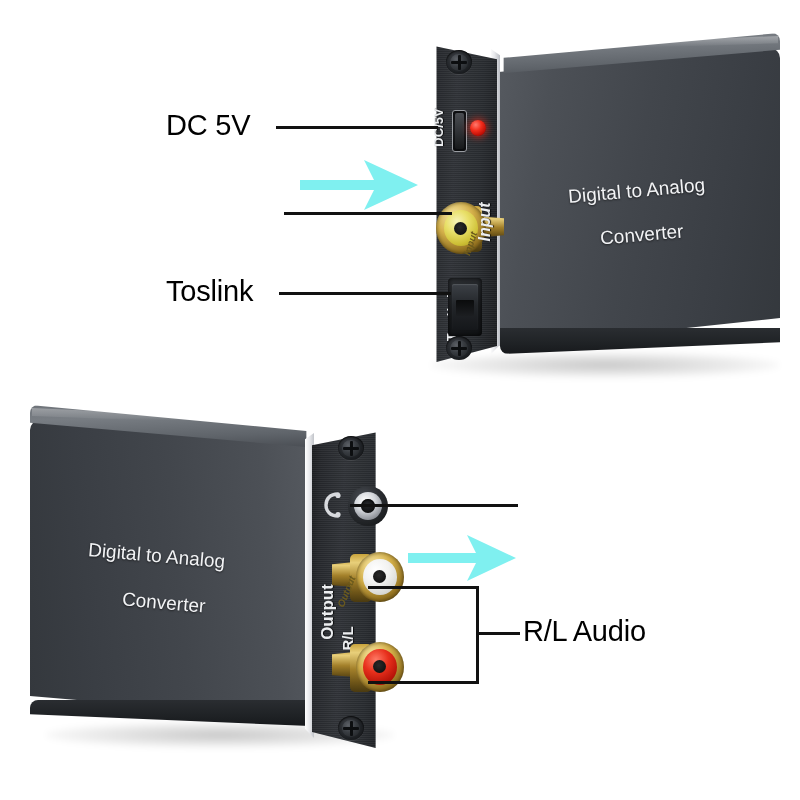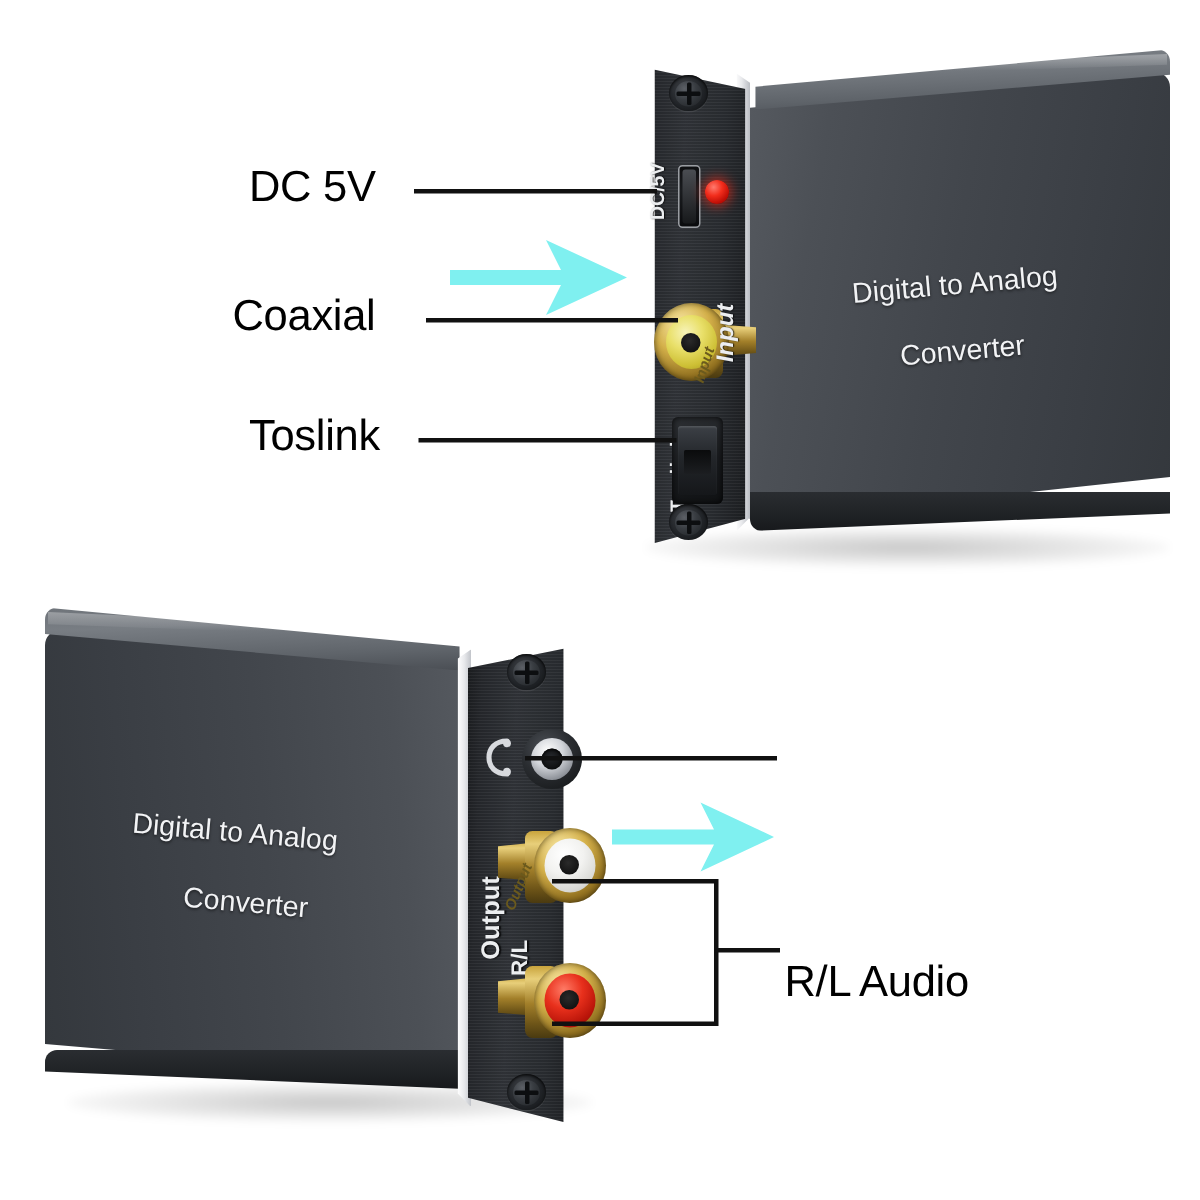--- a/index.html
+++ b/index.html
@@ -306,21 +306,20 @@
 
     <div class="device-text" style="left:148px; top:152px; font-size:19px; transform: rotate(-5deg);">Digital to Analog</div>
     <div class="device-text" style="left:180px; top:196px; font-size:19px; transform: rotate(-5deg);">Converter</div>
   </div>
 
   <div class="leader" style="left:276px; top:126px; width:162px;"></div>
   <div class="leader" style="left:284px; top:212px; width:168px;"></div>
   <div class="leader" style="left:279px; top:292px; width:172px;"></div>
 
   <div class="callout" style="left:166px; top:111px;text-align:right;">DC 5V</div>
-  <div class="callout" style="left:155px; top:197px;">Coaxial</div>
   <div class="callout" style="left:166px; top:277px;">Toslink</div>
 
   <svg class="arrow-svg" style="left:300px; top:158px;" width="120" height="56" viewBox="0 0 120 56">
     <path d="M0,22 L74,22 L64,2 L118,27 L64,52 L74,32 L0,32 Z" fill="#7FF0F0"></path>
   </svg>
 
   <div class="shadow" style="left:45px; top:722px; width:350px; height:26px;"></div>
 
   <div class="device" style="left:30px; top:390px; width:370px; height:355px;">
 
@@ -408,15 +407,15 @@
   </svg>
 
   <div class="leader" style="left:368px; top:586px; width:110px;"></div>
 
   <div class="leader" style="left:368px; top:681px; width:110px;"></div>
 
   <div class="leader-v" style="left:476px; top:586px; height:98px;"></div>
 
   <div class="leader" style="left:476px; top:632px; width:44px;"></div>
 
-  <div class="callout" style="left:523px; top:617px;margin-top:24px;">R/L Audio</div>
+  <div class="callout" style="left:523px; top:617px;">R/L Audio</div>
 
 </div>
 
 </body></html>

